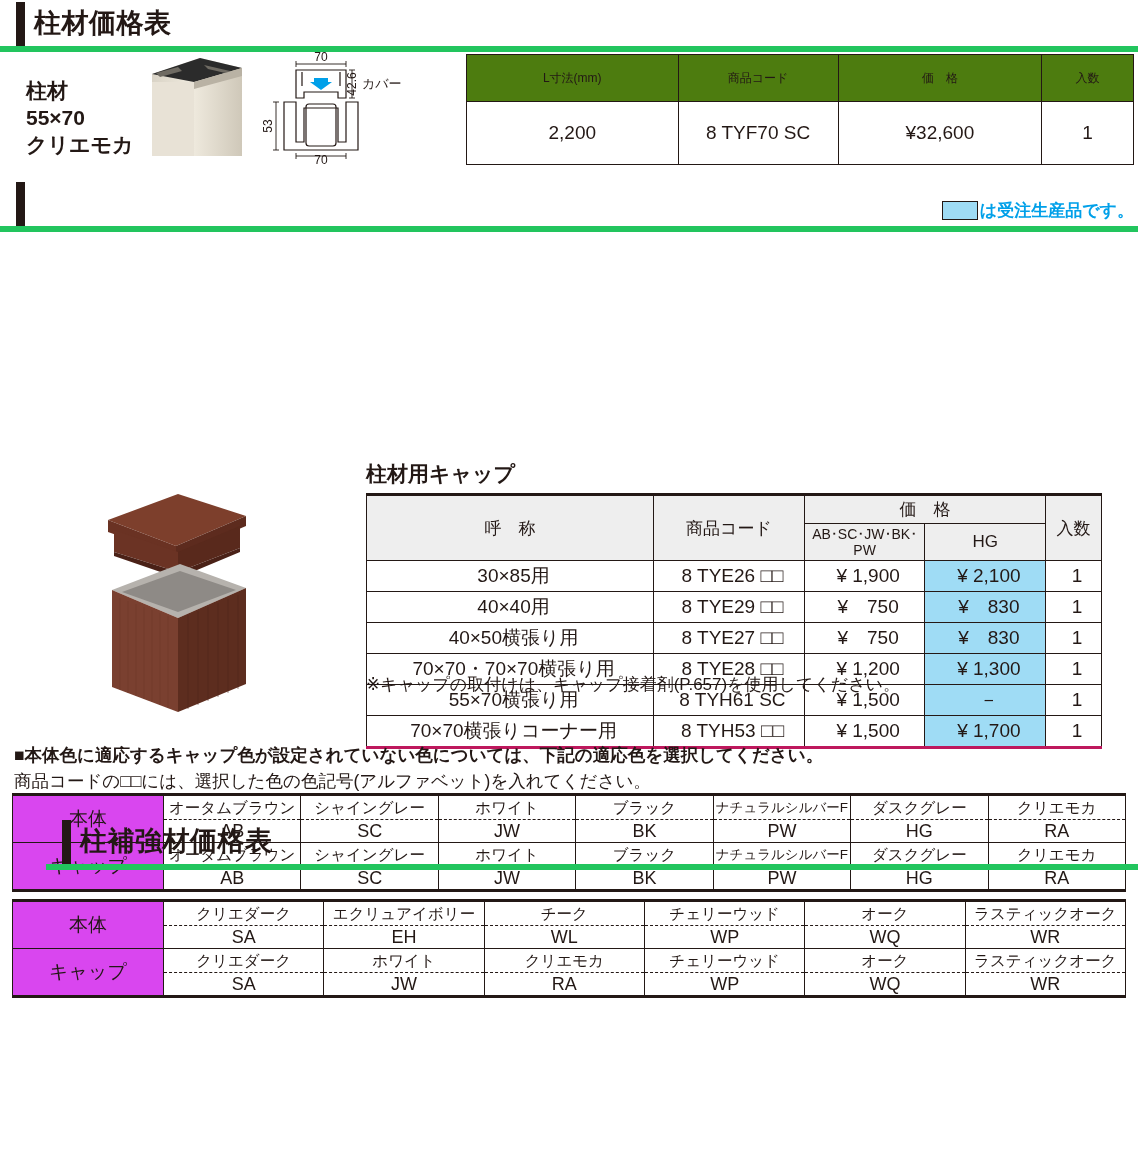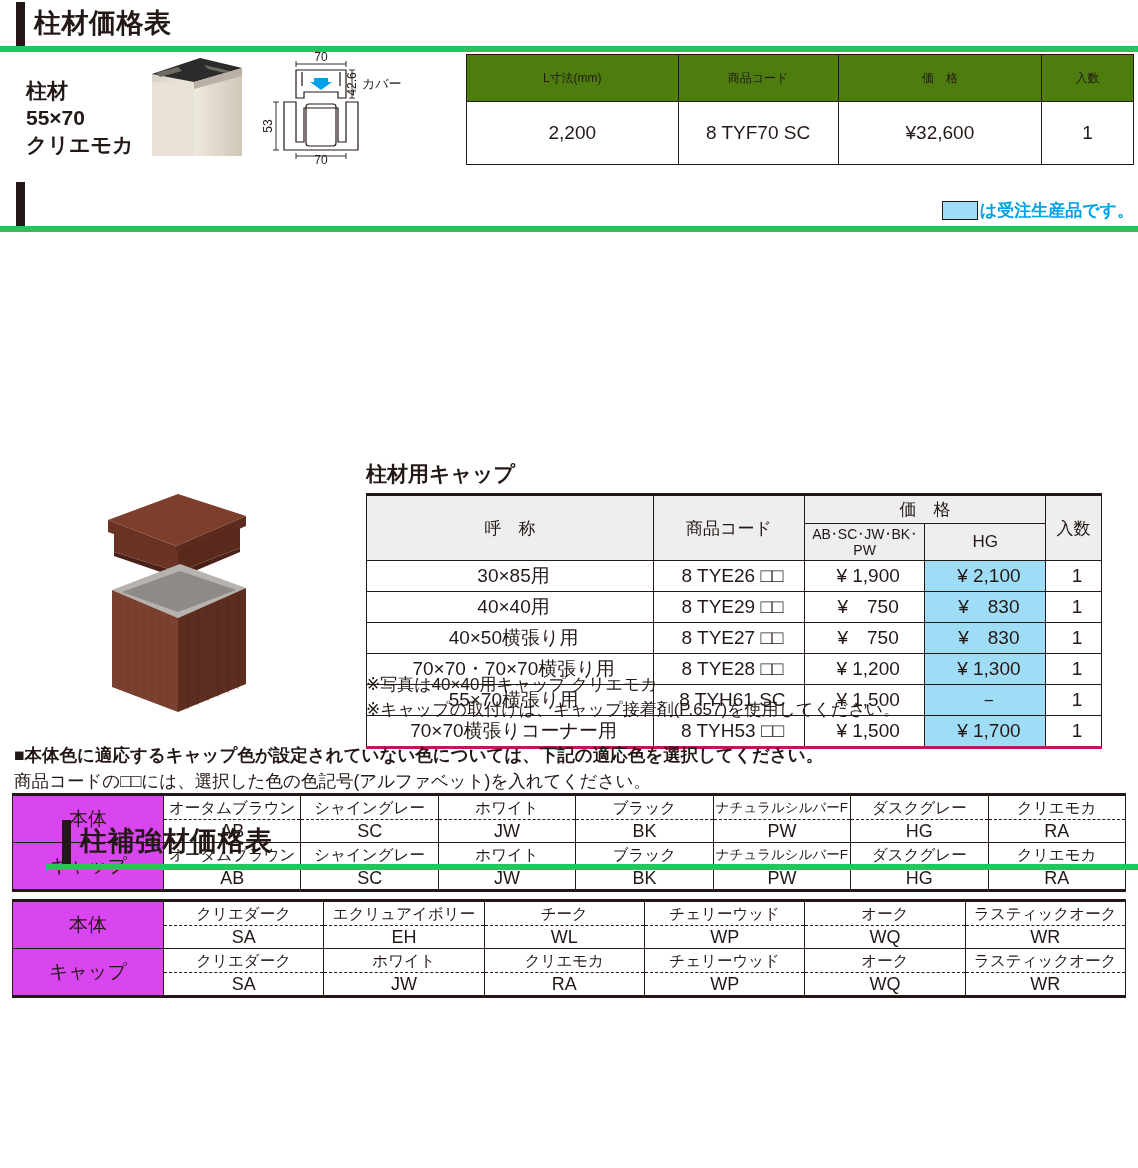--- a/index.html
+++ b/index.html
@@ -376,21 +376,20 @@
         <td class="botline">70×70横張りコーナー用</td>
         <td class="botline">8 TYH53 □□</td>
         <td class="botline">¥ 1,500</td>
         <td class="hg-cell botline">¥ 1,700</td>
         <td class="botline">1</td>
       </tr>
     </tbody>
   </table>
 
   <div class="s2-notes">
-    <div>※写真は40×40用キャップ クリエモカ</div>
     <div>※キャップの取付けは、キャップ接着剤(P.657)を使用してください。</div>
   </div>
 
   <div class="cc-head" style="top:562px">
     <div>■本体色に適応するキャップ色が設定されていない色については、下記の適応色を選択してください。</div>
     <div class="sub">商品コードの□□には、選択した色の色記号(アルファベット)を入れてください。</div>
   </div>
 
   <table class="cc-table" style="top:613px">
     <tbody>

